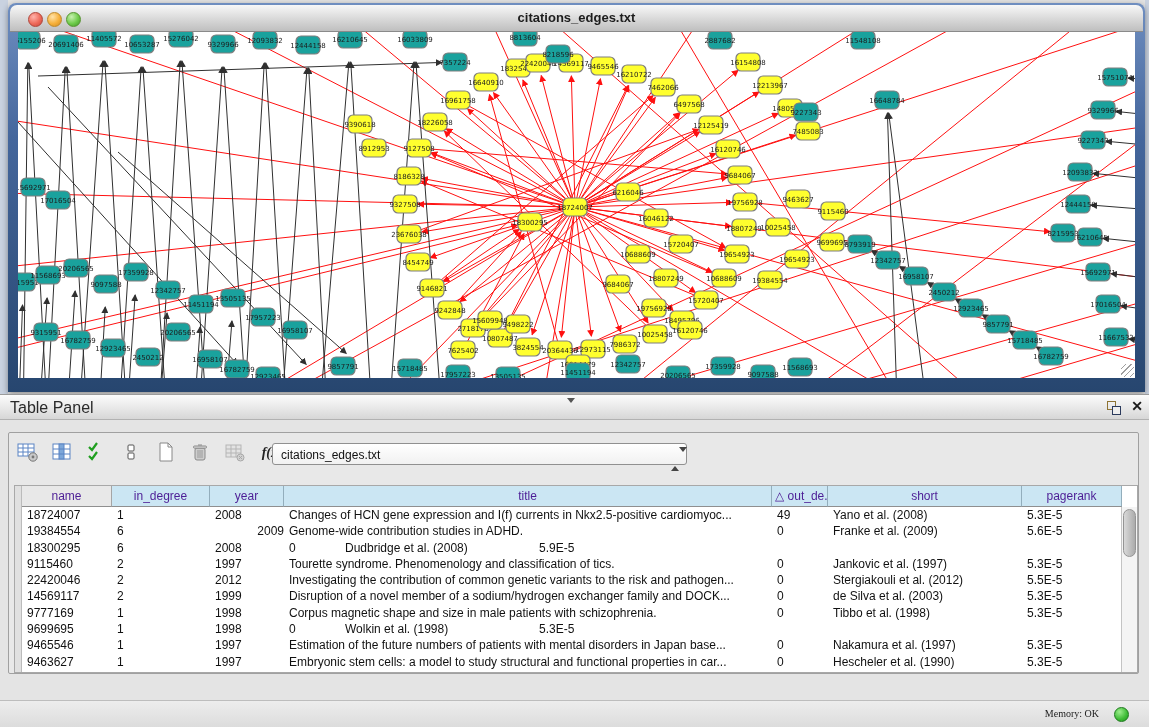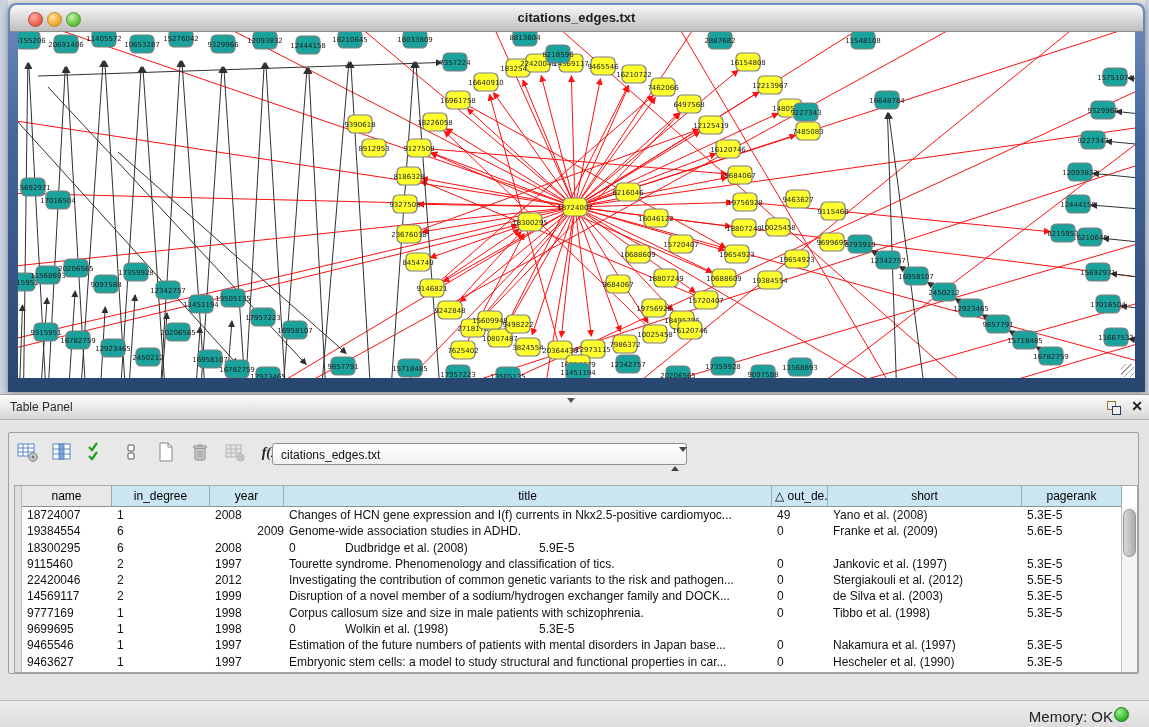--- a/index.html
+++ b/index.html
@@ -23,21 +23,21 @@
   #win-content{position:absolute;left:10px;top:29px;width:1117px;height:346px;background:#ffffff;overflow:hidden;}
   #graph-svg{position:absolute;left:0;top:0;}
   #graph-svg text{font-family:"DejaVu Sans",sans-serif;}
   #resize-grip{position:absolute;right:1px;bottom:1px;width:13px;height:13px;
     background:repeating-linear-gradient(135deg,transparent 0 3px,#9f9f9f 3px 4px);}
 
   
   #table-panel{position:absolute;left:0;top:394px;width:1149px;height:306px;background:#e4e4e4;}
   #panel-header{position:absolute;left:0;top:0;width:100%;height:26px;
     background:linear-gradient(#fcfcfc,#d7d7d7);border-top:1px solid #9b9b9b;border-bottom:1px solid #b2b2b2;box-sizing:border-box;}
-  #panel-title{position:absolute;left:10px;top:0;line-height:25px;font-size:12px;color:#2a2a2a;}
+  #panel-title{position:absolute;left:10px;top:0;line-height:25px;font-size:16px;color:#2a2a2a;}
   #float-btn{position:absolute;right:28px;top:6px;width:14px;height:14px;cursor:pointer;}
   #float-btn .back{position:absolute;left:0;top:0;width:7px;height:7px;border:1.5px solid #8f7433;}
   #float-btn .front{position:absolute;right:0;bottom:0;width:7px;height:7px;border:1.5px solid #2b3a5c;background:#eee;}
   #close-btn{position:absolute;right:6px;top:3px;font-size:14px;font-weight:bold;color:#1a1a1a;cursor:pointer;}
   #splitter-handle{position:absolute;left:567px;top:3px;width:0;height:0;
     border-left:4px solid transparent;border-right:4px solid transparent;border-top:5px solid #555;}
 
   #sunken-box{position:absolute;left:8px;top:38px;width:1131px;height:242px;background:#e8e8e8;
     border:1px solid #a0a0a0;border-radius:2px;box-sizing:border-box;}
   #toolbar{position:absolute;left:8px;top:8px;height:30px;}
@@ -48,42 +48,42 @@
   #dropdown{position:absolute;left:255px;top:2px;width:415px;height:22px;background:linear-gradient(#ffffff,#f1f1f1);
     border:1px solid #909090;border-radius:3px;font-size:12px;color:#111;line-height:22px;padding-left:8px;box-sizing:border-box;cursor:pointer;}
   #dd-arrows{position:absolute;right:6px;top:4px;width:9px;}
   #dd-arrows .up{width:0;height:0;border-left:4px solid transparent;border-right:4px solid transparent;border-bottom:5px solid #444;margin-bottom:3px;}
   #dd-arrows .down{width:0;height:0;border-left:4px solid transparent;border-right:4px solid transparent;border-top:5px solid #444;}
 
   #table-wrap{position:absolute;left:5px;top:52px;width:1122px;height:186px;background:#fff;
     border:1px solid #a8a8a8;box-sizing:content-box;overflow:hidden;}
   #gutter{position:absolute;left:0;top:0;width:6px;height:100%;background:#e0e0e0;border-right:1px solid #bbb;}
   #thead{position:absolute;left:7px;top:0;display:flex;height:21px;}
-  .th{height:21px;line-height:21px;font-size:12px;color:#000000;text-align:center;background:#cbe6f3;
+  .th{height:21px;line-height:21px;font-size:12px;color:#4c1d95;text-align:center;background:#cbe6f3;
     border-right:1px solid #93aebc;border-bottom:1px solid #8f8f8f;box-sizing:border-box;overflow:hidden;white-space:nowrap;cursor:pointer;}
   .th-first{background:#e8e8e8;border-right:1px solid #a5a5a5;}
   #tbody{position:absolute;left:7px;top:21px;}
   .tr{display:flex;height:16.3px;}
   .td{height:16.3px;line-height:16.3px;font-size:12px;color:#111;padding-left:5px;box-sizing:border-box;
     overflow:hidden;white-space:nowrap;}
   #vscroll{position:absolute;right:0;top:21px;bottom:0;width:15px;background:#f4f4f4;border-left:1px solid #c4c4c4;}
   #vthumb{position:absolute;left:1px;right:1px;top:2px;height:46px;border-radius:7px;
     background:linear-gradient(90deg,#d9d9d9,#ababab);border:1px solid #949494;}
 
   #tabgroup{position:absolute;left:50%;top:281px;transform:translateX(-50%);white-space:nowrap;}
   .seg{display:inline-block;padding:0 14px;height:19px;line-height:19px;font-size:12px;color:#111;
     background:linear-gradient(#ffffff,#ececec);border:1px solid #a9a9a9;margin-left:-1px;cursor:pointer;}
   .seg:first-child{border-radius:5px 0 0 5px;}
   .seg:last-child{border-radius:0 5px 5px 0;}
   .seg-sel{background:#858585;color:#efefef;box-shadow:inset 0 1px 3px rgba(0,0,0,.35);}
 
   
   #status-bar{position:absolute;left:0;top:700px;width:1149px;height:27px;
     background:linear-gradient(#ededed,#dcdcdc);border-top:1px solid #bdbdbd;box-sizing:border-box;}
-  #memory-label{position:absolute;right:36px;top:7px;font-size:15px;color:#222;}
+  #memory-label{position:absolute;right:50px;top:7px;font-size:10px;color:#222;font-family:Liberation Serif, serif;}
   #memory-indicator{position:absolute;right:20px;top:6px;width:13px;height:13px;border-radius:50%;
     background:radial-gradient(circle at 35% 30%,#9dee8d,#3dbb35 60%,#259422);border:1px solid #1c7a1c;}
 </style>
 </head>
 <body>
 
 <div id="app">
   <div id="strip-left" class="side-strip"></div>
   <div id="strip-right" class="side-strip"></div>
 
@@ -833,21 +833,21 @@
               <div class="td" style="width: 74px;">2008</div>
               <div class="td" style="width: 488px;">Changes of HCN gene expression and I(f) currents in Nkx2.5-positive cardiomyoc...</div>
               <div class="td" style="width: 56px;">49</div>
               <div class="td" style="width: 194px;">Yano et al. (2008)</div>
               <div class="td" style="width: 100px;">5.3E-5</div>
             </div>
             <div class="tr">
               <div class="td" style="width: 90px;">19384554</div>
               <div class="td" style="width: 98px;">6</div>
               <div class="td" style="width: 74px; text-align: right;">2009</div>
-              <div class="td" style="width: 488px;">Genome-wide association studies in ADHD.</div>
+              <div class="td" style="width: 488px;">Genome-wide contribution studies in ADHD.</div>
               <div class="td" style="width: 56px;">0</div>
               <div class="td" style="width: 194px;">Franke et al. (2009)</div>
               <div class="td" style="width: 100px;">5.6E-5</div>
             </div>
             <div class="tr">
               <div class="td" style="width: 90px;">18300295</div>
               <div class="td" style="width: 98px;">6</div>
               <div class="td" style="width: 74px;">2008</div>
               <div class="td" style="width: 56px;">0</div>
               <div class="td" style="width: 194px;">Dudbridge et al. (2008)</div>
@@ -877,21 +877,21 @@
               <div class="td" style="width: 74px;">1999</div>
               <div class="td" style="width: 488px;">Disruption of a novel member of a sodium/hydrogen exchanger family and DOCK...</div>
               <div class="td" style="width: 56px;">0</div>
               <div class="td" style="width: 194px;">de Silva et al. (2003)</div>
               <div class="td" style="width: 100px;">5.3E-5</div>
             </div>
             <div class="tr">
               <div class="td" style="width: 90px;">9777169</div>
               <div class="td" style="width: 98px;">1</div>
               <div class="td" style="width: 74px;">1998</div>
-              <div class="td" style="width: 488px;">Corpus callosum size and size in male patients with schizophrenia.</div>
+              <div class="td" style="width: 488px;">Corpus magnetic shape and size in male patients with schizophrenia.</div>
               <div class="td" style="width: 56px;">0</div>
               <div class="td" style="width: 194px;">Tibbo et al. (1998)</div>
               <div class="td" style="width: 100px;">5.3E-5</div>
             </div>
             <div class="tr">
               <div class="td" style="width: 90px;">9699695</div>
               <div class="td" style="width: 98px;">1</div>
               <div class="td" style="width: 74px;">1998</div>
               <div class="td" style="width: 56px;">0</div>
               <div class="td" style="width: 194px;">Wolkin et al. (1998)</div>

